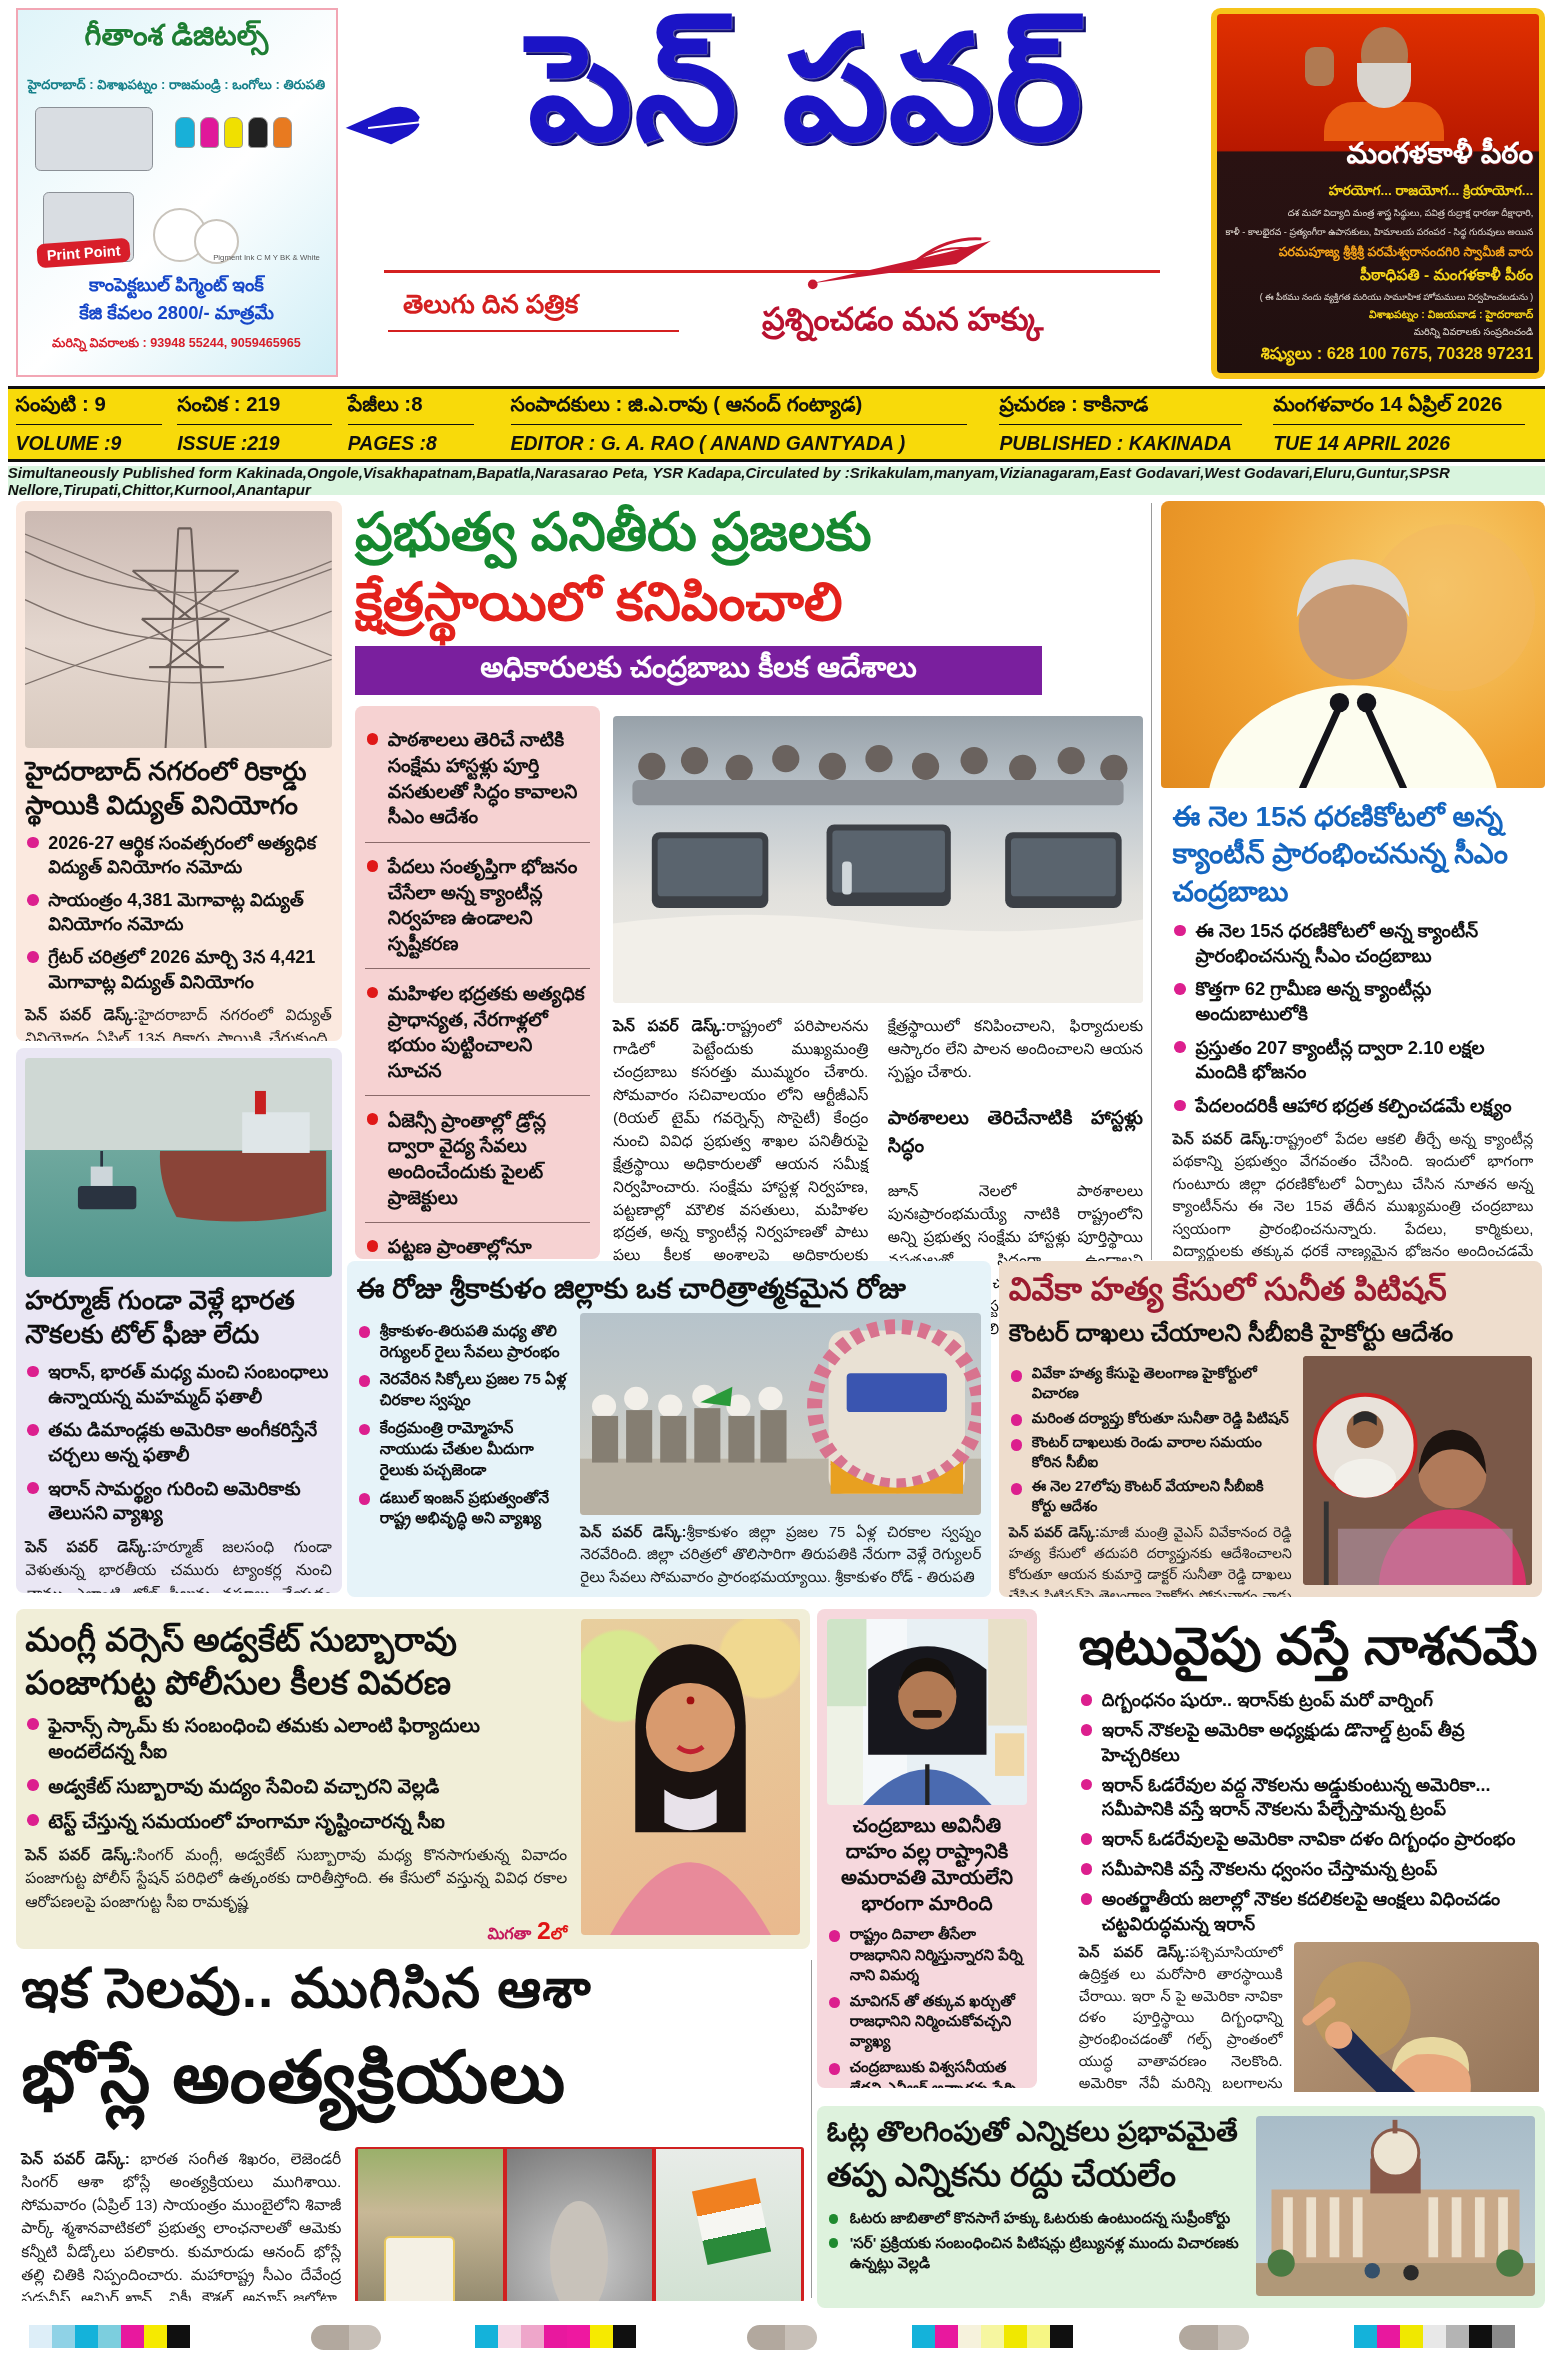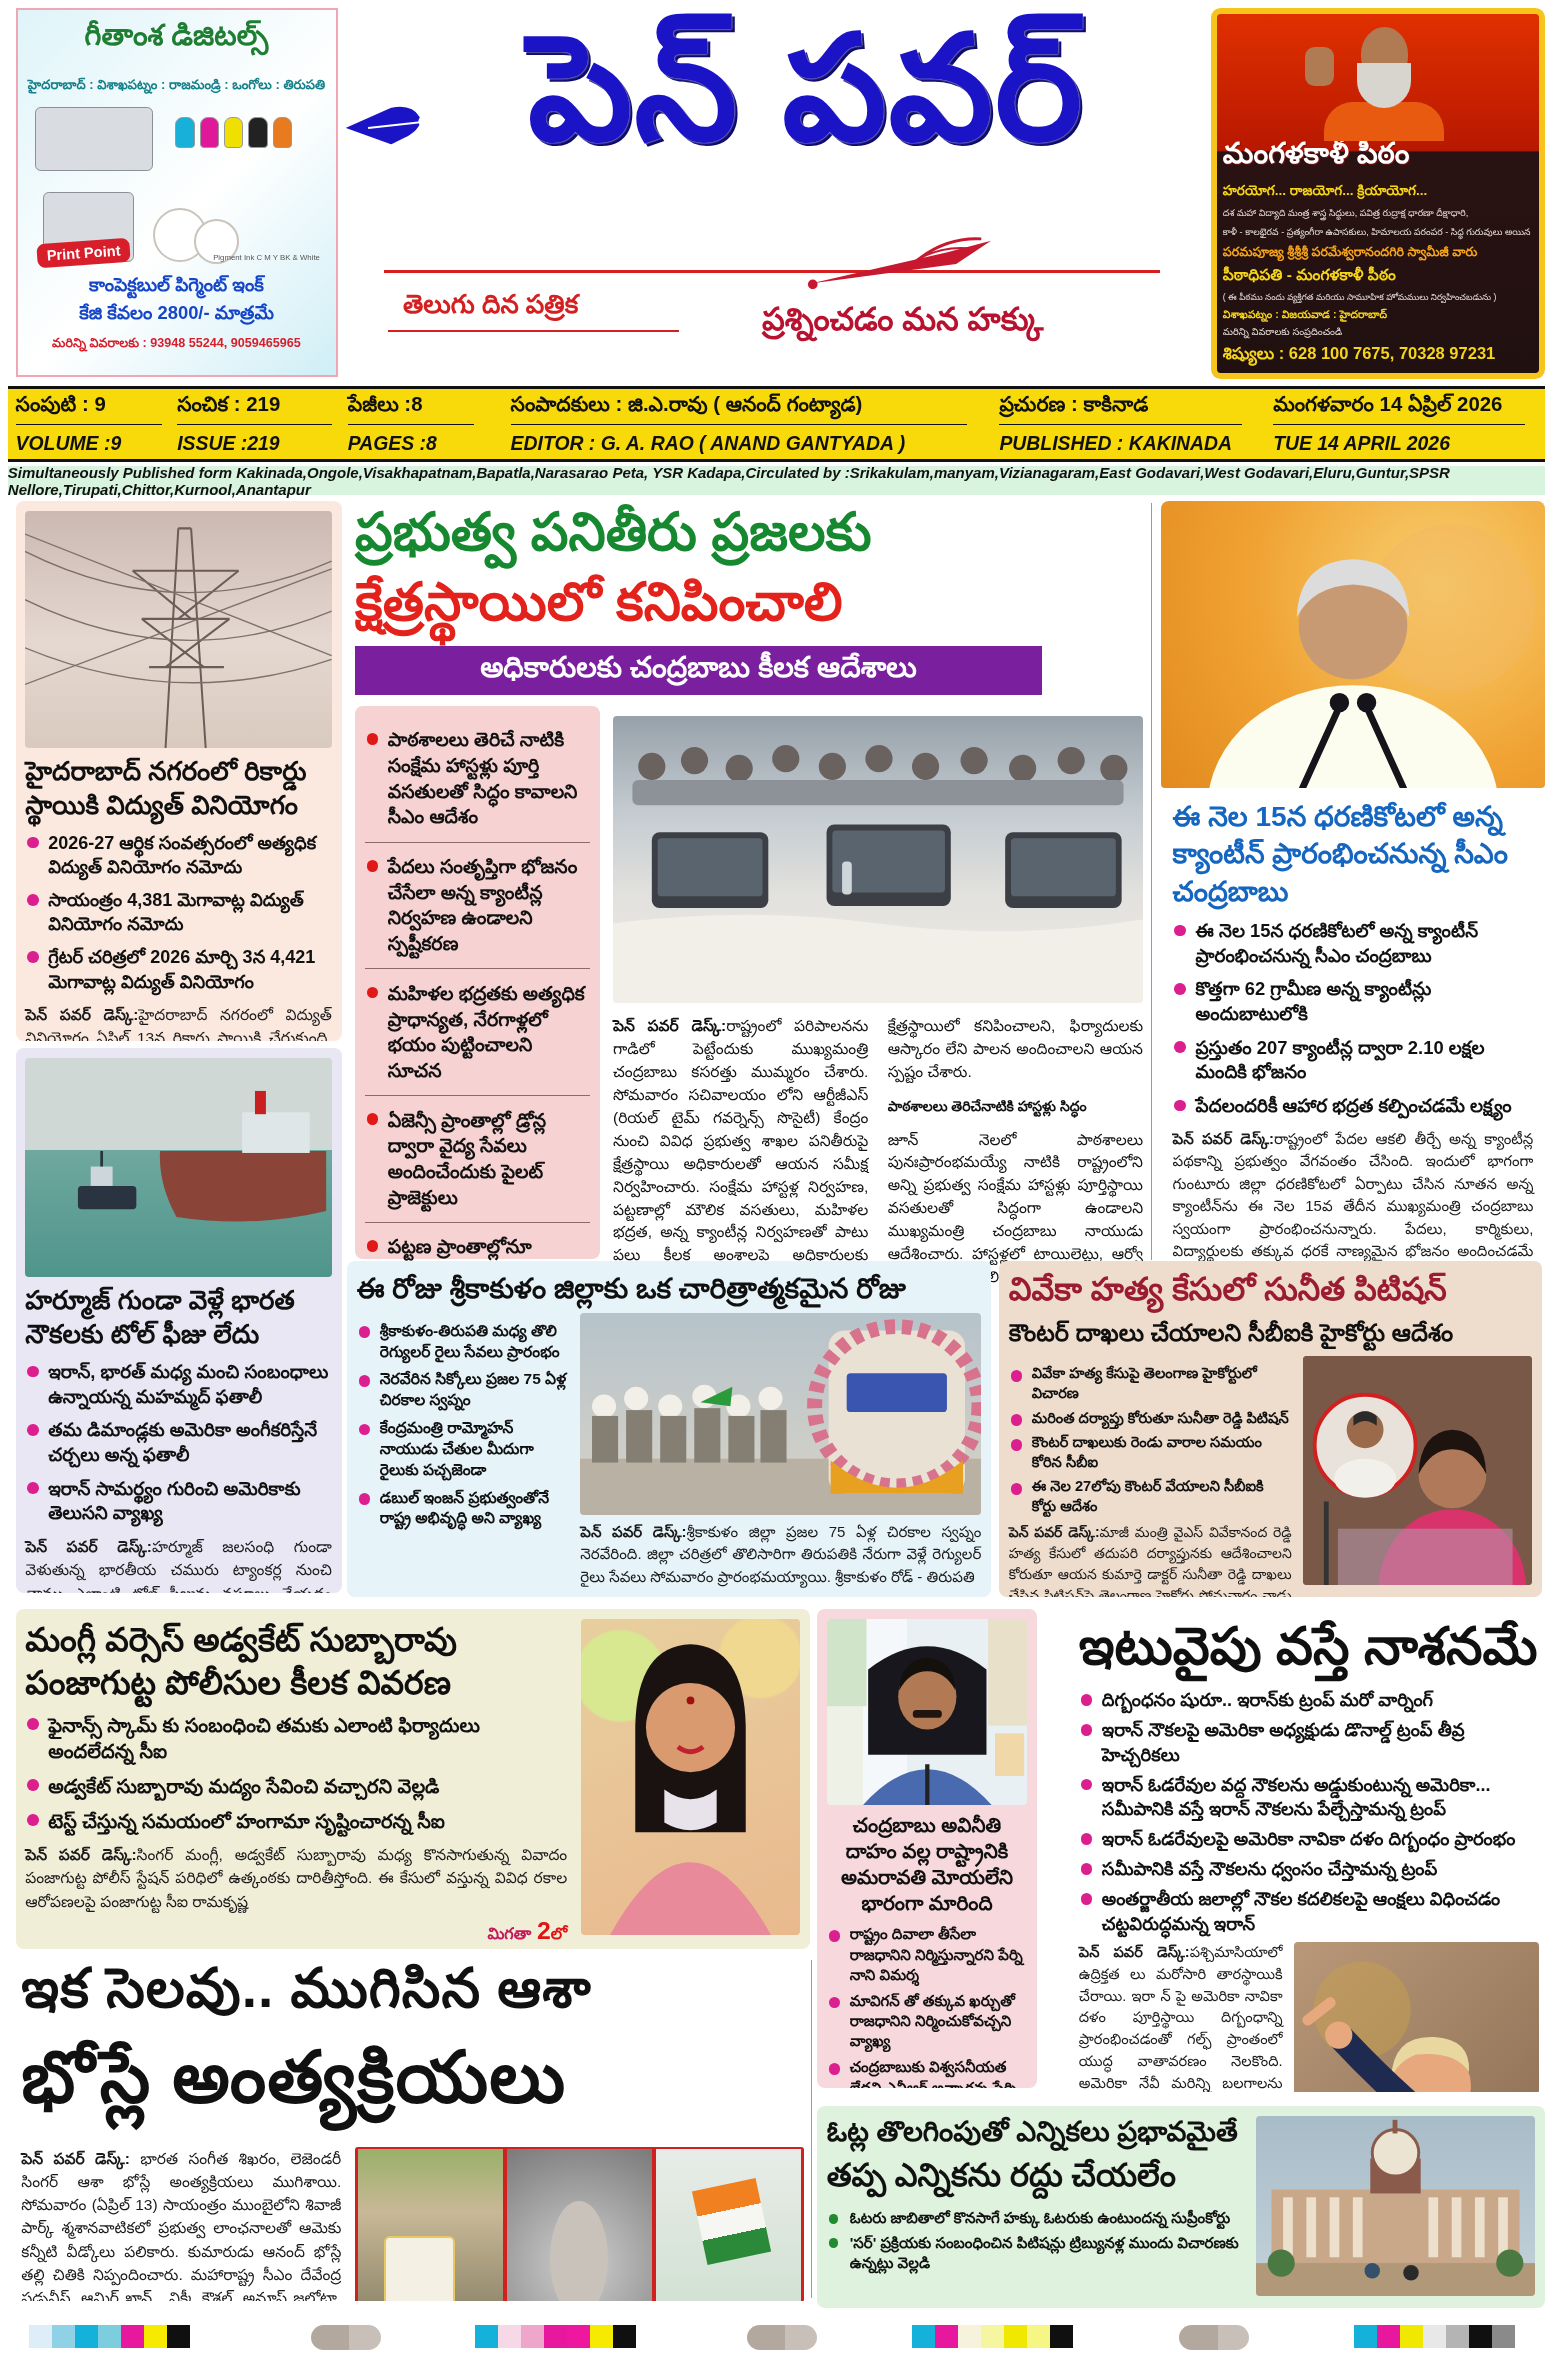--- a/index.html
+++ b/index.html
@@ -34,21 +34,21 @@
     font-weight:900;color:#1b14c6;letter-spacing:1.9px;line-height:1.0;
     text-shadow:0 0 1.9px #fff,2.9px 2.9px 0 #0d0a6e;}
   .nib{position:absolute;left:-5.8px;top:85px;}
   .mast-rule{position:absolute;left:39px;top:260px;width:776px;height:2.9px;background:#d42020;}
   .tag-left{position:absolute;left:58px;top:279px;font-size:26px;font-weight:800;color:#d42020;}
   .tag-left-rule{position:absolute;left:43px;top:320px;width:291px;height:1.9px;background:#d42020;}
   .tag-right{position:absolute;left:417px;top:291px;font-size:32px;font-weight:800;color:#b81230;}
   .redpen{position:absolute;left:456px;top:225px;}
   #ad-right{left:1211px;top:7.8px;width:334px;height:371px;border:6.8px solid #f6c41a;border-radius:9.7px;
     background:linear-gradient(180deg,#e03000 0%,#b81800 38%,#2a1212 38.5%,#201010 100%);
-    overflow:hidden;text-align:left;padding:5.8px;}
+    overflow:hidden;text-align:right;padding:5.8px;}
   .guru{position:relative;height:116px;}
   .guru-face{position:absolute;left:138px;top:7.8px;width:47px;height:54px;border-radius:50% 50% 45% 45%;background:#b07a52;}
   .guru-beard{position:absolute;left:134px;top:43px;width:54px;height:45px;border-radius:0 0 27px 27px;background:#d8d4ce;}
   .guru-robe{position:absolute;left:101px;top:82px;width:120px;height:39px;border-radius:29px 29px 0 0;background:#e85a10;}
   .guru-hand{position:absolute;left:82px;top:27px;width:29px;height:39px;border-radius:9.7px;background:#b07a52;}
   .adr-title{font-size:29px;font-weight:900;color:#fff;text-shadow:1px 1px 0 #801010;margin-top:1.9px;}
   .adr-sub{font-size:13.6px;font-weight:800;color:#f6d41a;margin-top:5.8px;}
   .adr-small{font-size:9.2px;color:#e8e2da;margin-top:4.9px;line-height:1.5;}
   .adr-swami{font-size:12.6px;font-weight:800;color:#f6a41a;margin-top:5.8px;}
   .adr-peeth{font-size:15.5px;font-weight:900;color:#f6d41a;margin-top:3.9px;}
@@ -93,21 +93,21 @@
   #main-h2{left:355px;top:571px;width:788px;font-size:53px;font-weight:900;color:#e3221c;}
   #main-purple{left:355px;top:646px;width:687px;height:49px;background:#7a1f9e;color:#fff;
     display:flex;align-items:center;justify-content:center;font-size:29px;font-weight:800;}
   #main-bullets{left:355px;top:706px;width:245px;height:553px;background:#f6d2d2;border-radius:7.8px;padding:13.6px 9.7px;}
   #main-bullets ul.blts li{font-size:19px;border-bottom:1px solid #8a6a6a;padding-bottom:11.6px;margin-bottom:11.6px;}
   #main-bullets ul.blts li:last-child{border-bottom:none;}
   #main-photo{left:613px;top:716px;width:530px;height:287px;}
   .ph-meeting{height:100%;background:linear-gradient(180deg,#97a1a9 0%,#c2cad0 32%,#e2e1dd 62%,#efece6 100%);}
   #main-body{left:613px;top:1015px;width:530px;height:246px;display:flex;gap:19.4px;}
   #main-body .col{flex:1;font-size:15.5px;line-height:1.48;text-align:justify;}
-  .subhead2{font-weight:900;font-size:14px;margin:12px 0;}
+  .subhead2{font-weight:900;font-size:19px;margin:20px 0;}
   #vrule-1{left:1151px;top:503px;height:757px;}
   #art-canteen{left:1161px;top:501px;width:384px;height:761px;padding:0;}
   .ph-cm{height:287px;background:radial-gradient(circle at 72% 30%,#f8d070 0%,#f0a232 55%,#e28a1e 100%);}
   #art-canteen .hl{font-size:28px;color:#1566c0;margin-top:9.7px;line-height:1.35;}
   #art-canteen ul.blts li{font-size:18.4px;}
   #art-canteen .body-t{font-size:15px;}
   #art-train{left:347px;top:1261px;width:644px;height:336px;background:#e6f3f9;}
   #art-train .hl{font-size:28px;}
   #art-train ul.blts li{font-size:15.5px;margin-bottom:6.8px;}
   .train-row{display:flex;gap:11.6px;margin-top:5.8px;}

